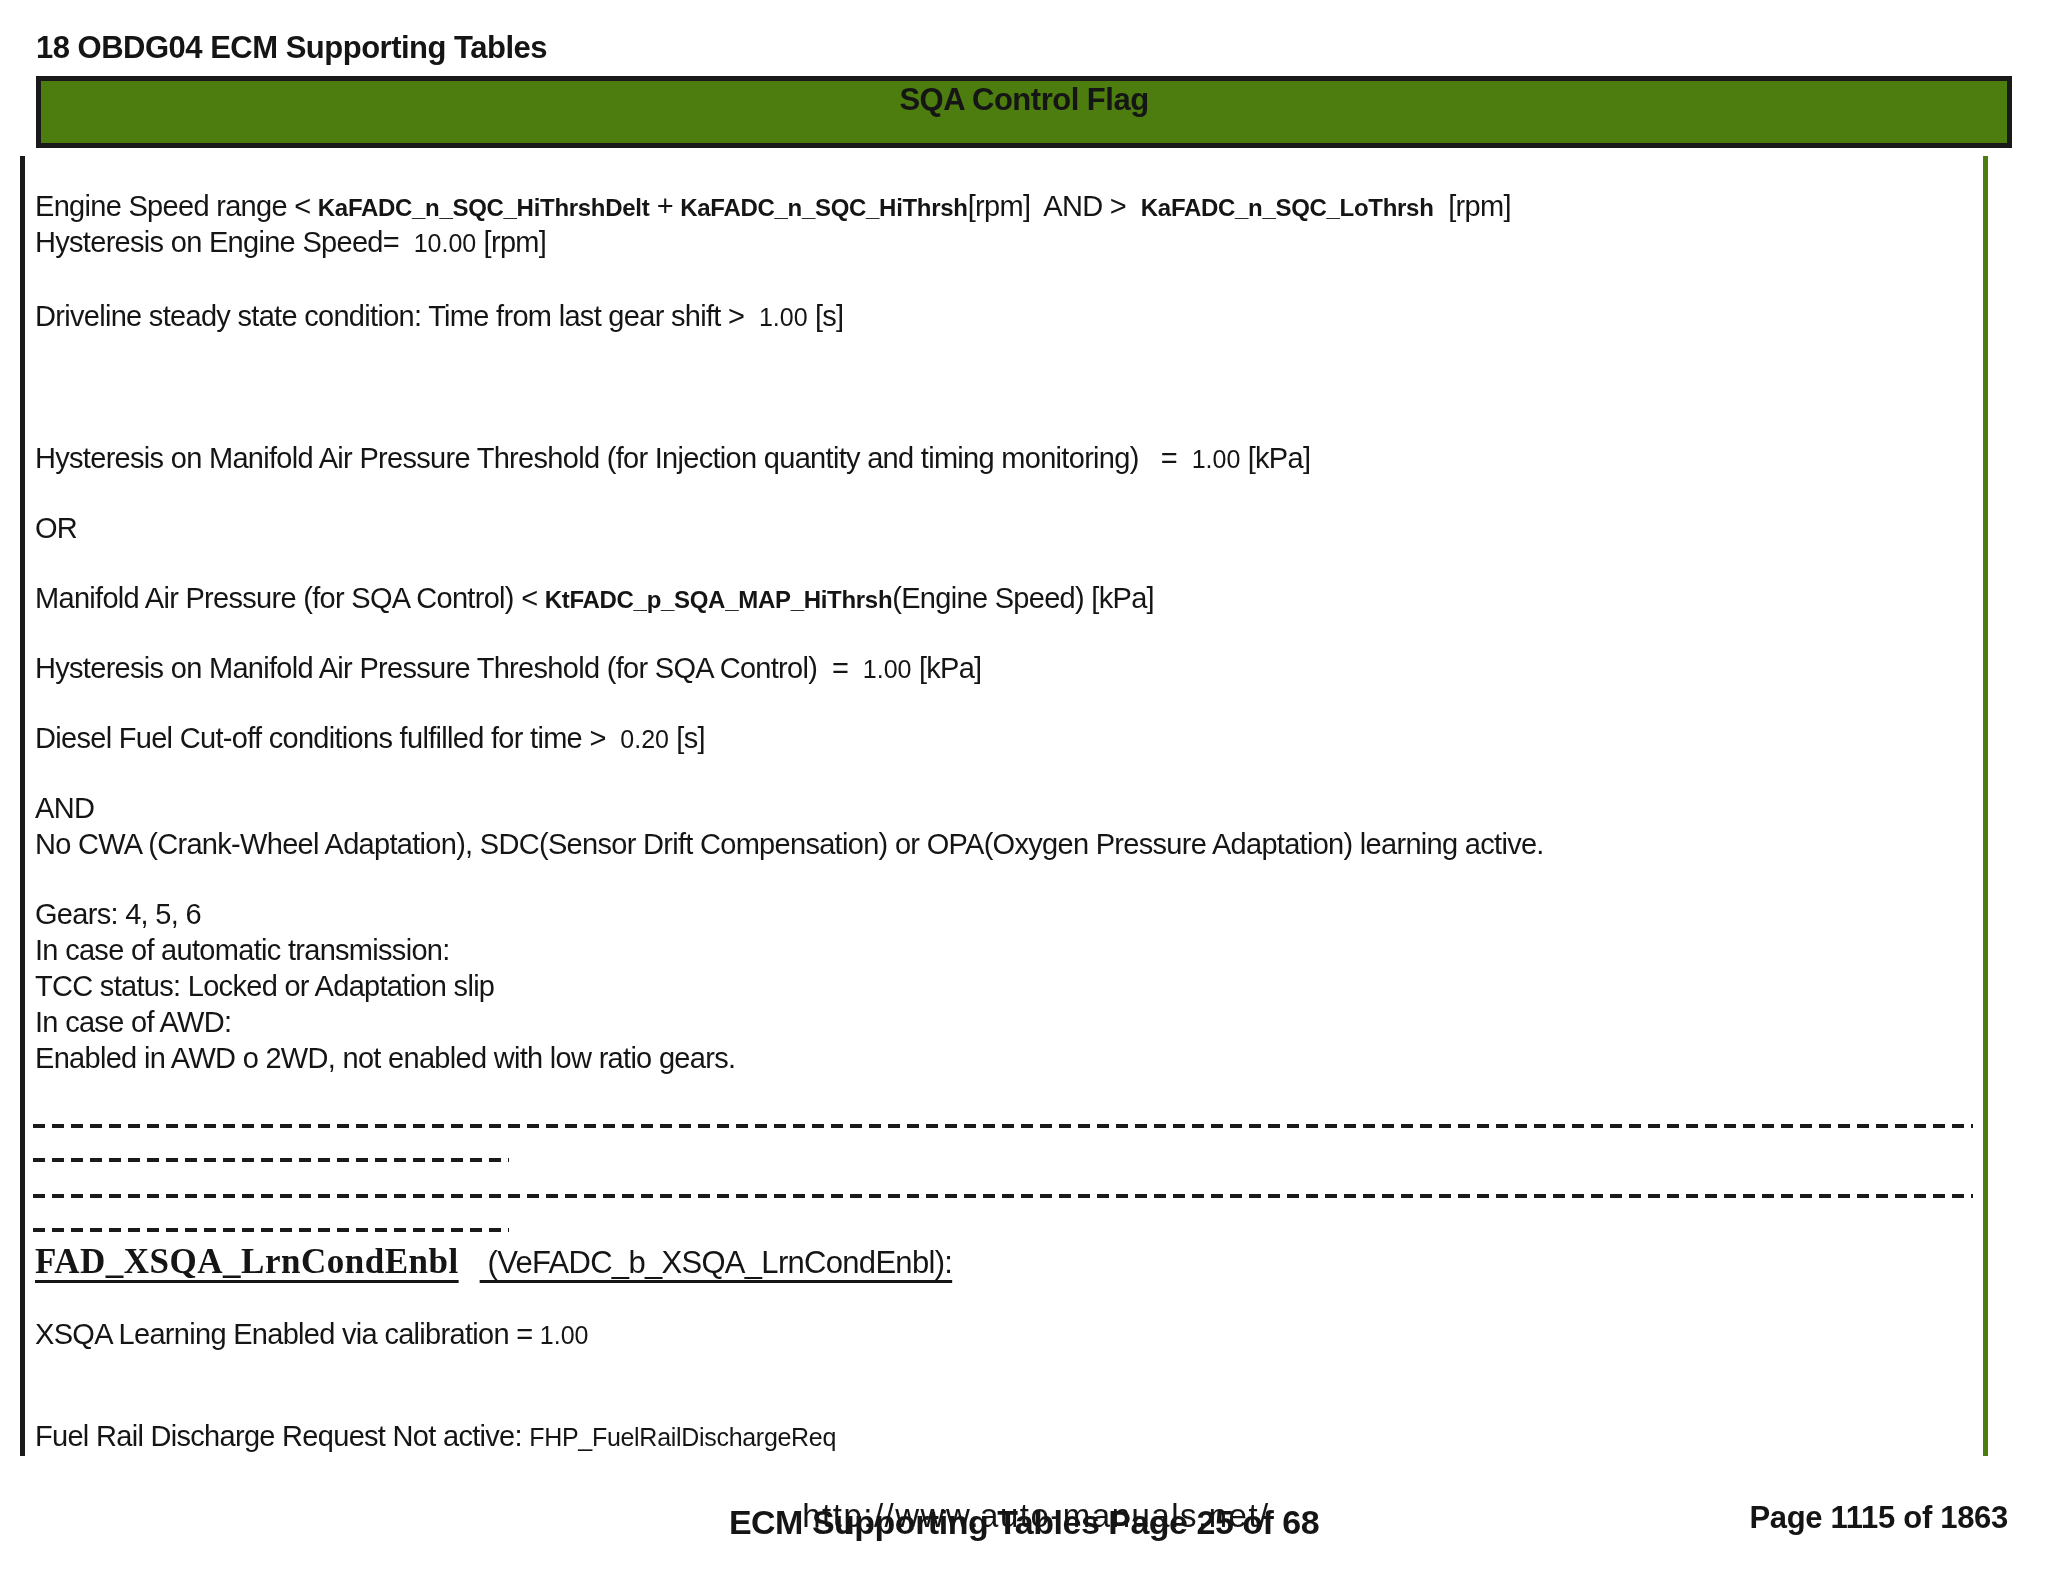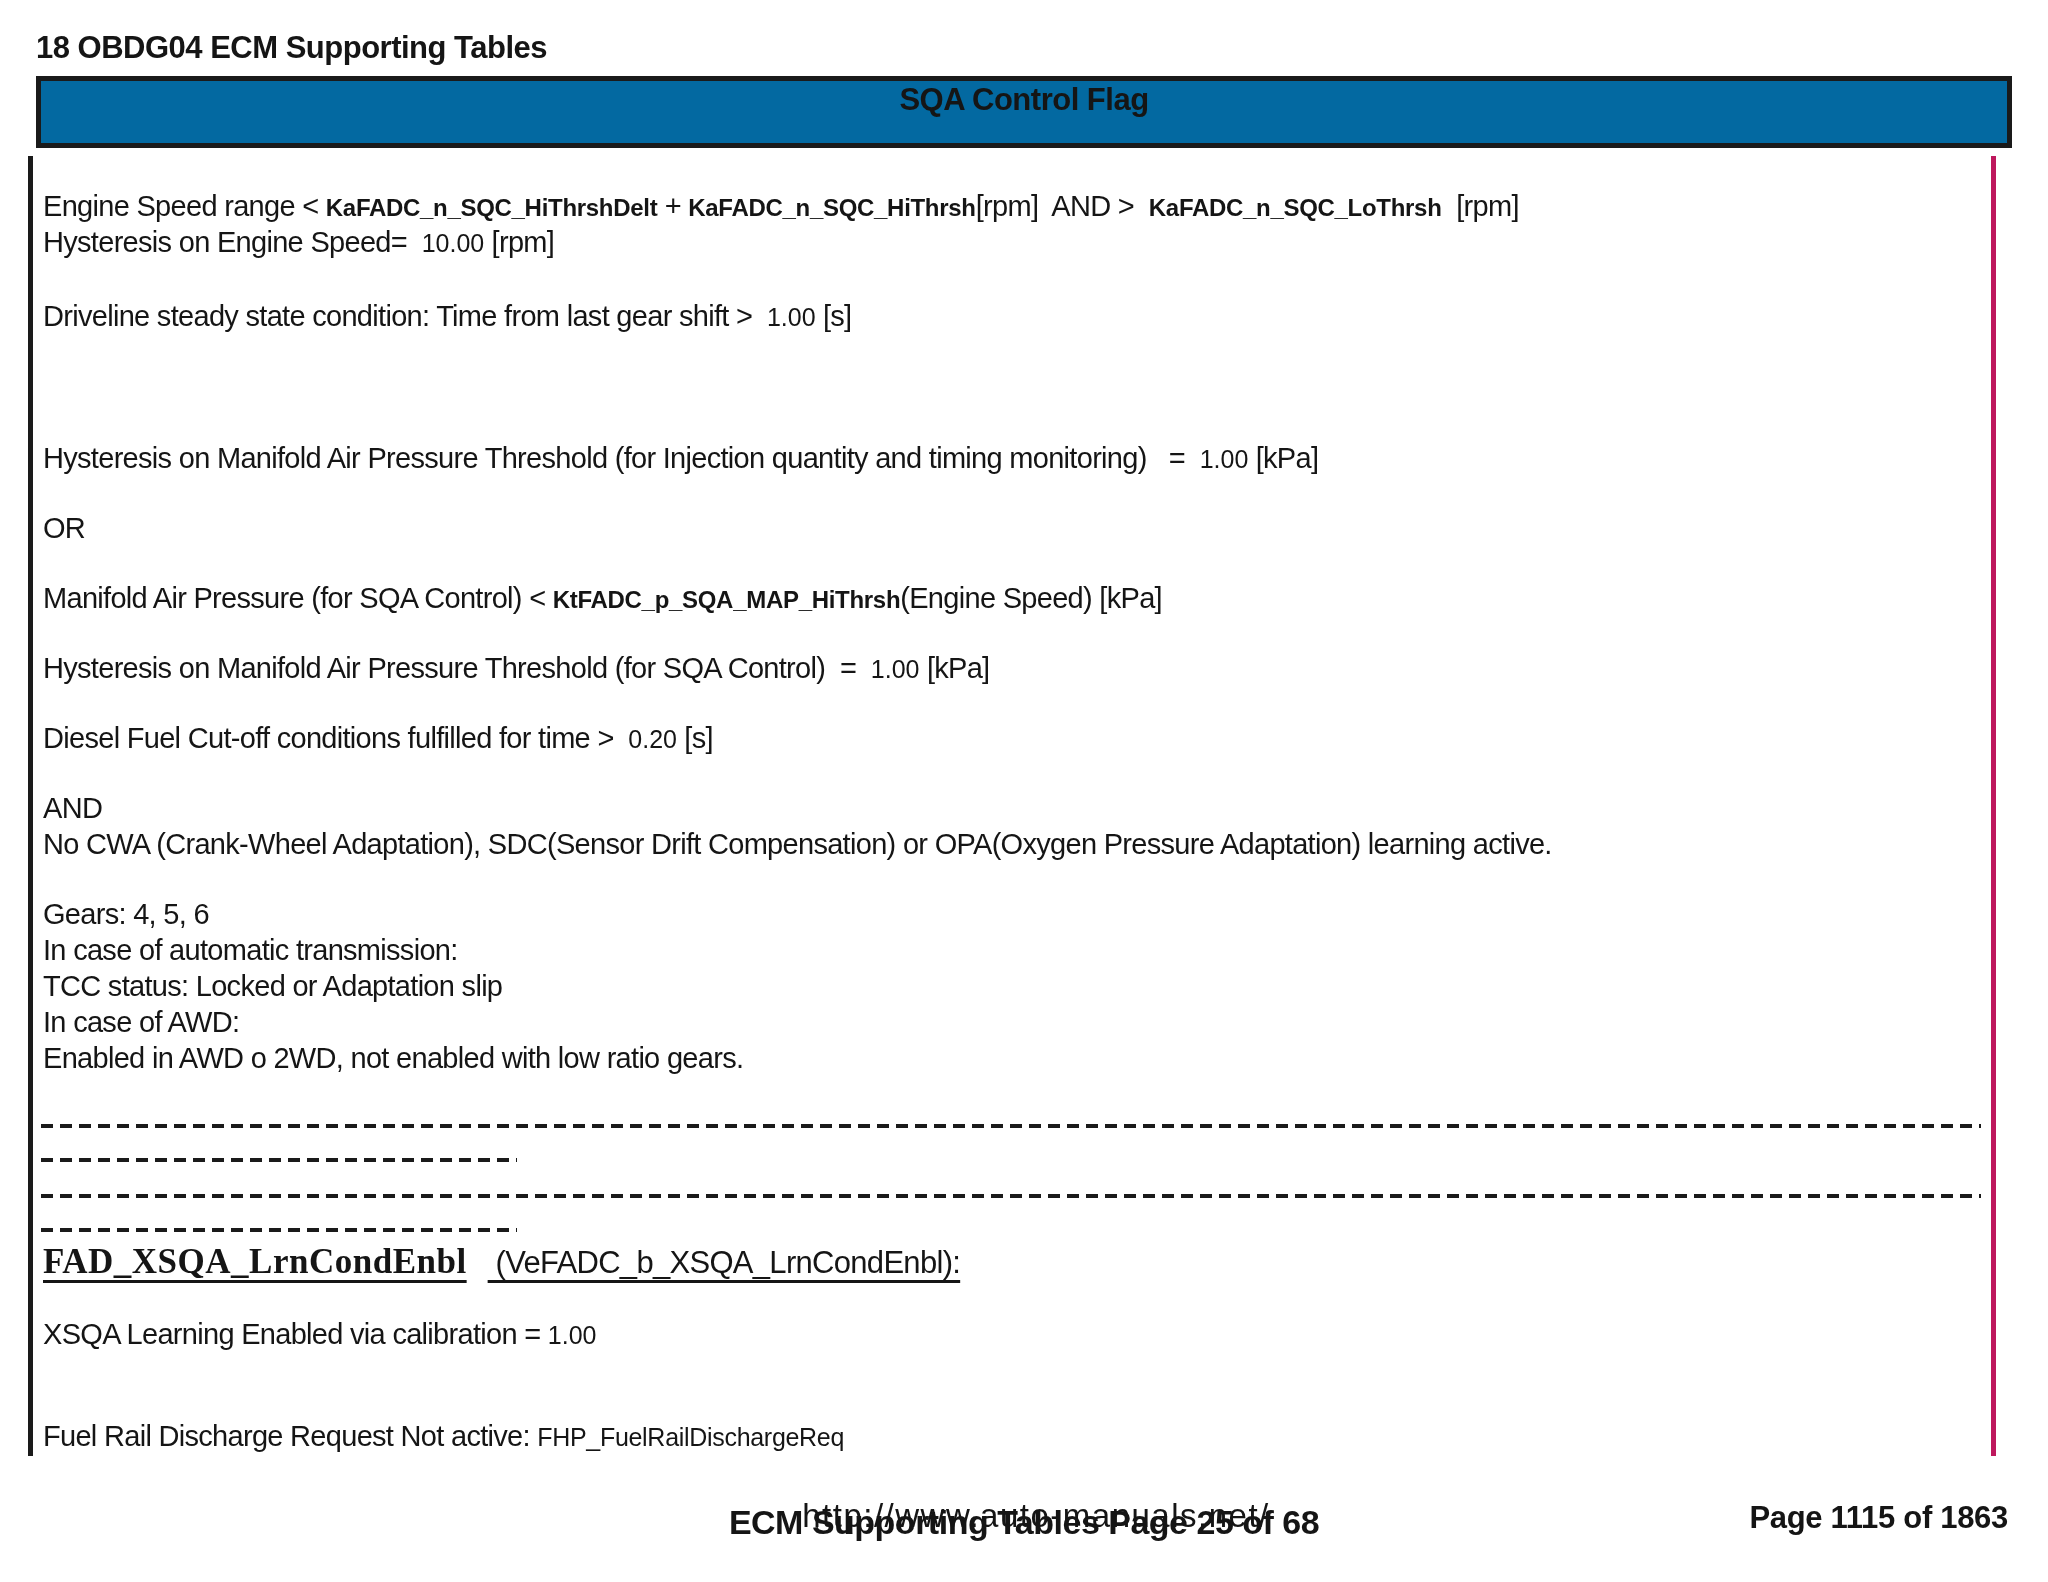--- a/index.html
+++ b/index.html
@@ -7,28 +7,28 @@
     width:2048px; height:1582px; position:relative; overflow:hidden;
     font-family:"Liberation Sans", sans-serif; color:#151515;
     -webkit-font-smoothing:antialiased;
   }
   .header-title {
     position:absolute; top:30px; left:36px; width:1976px;
     text-align:left; font-weight:bold; font-size:31px; letter-spacing:-0.5px;
   }
   .title-box {
     position:absolute; left:36px; top:76px; width:1966px; height:62px;
-    border:5px solid #1a1a1a; background:#0369a1;
+    border:5px solid #1a1a1a; background:#4d7c0f;
   }
   .title-box .t {
     text-align:center; font-weight:bold; font-size:31px; margin-top:1px; letter-spacing:-0.5px;
   }
   .content-box {
-    position:absolute; left:28px; top:156px; width:1958px; height:1300px;
-    border-left:5px solid #1a1a1a; border-right:5px solid #be185d;
+    position:absolute; left:20px; top:156px; width:1958px; height:1300px;
+    border-left:5px solid #1a1a1a; border-right:5px solid #4d7c0f;
   }
   .line {
     position:absolute; left:10px; white-space:pre;
     font-size:29px; letter-spacing:-0.7px; line-height:36px;
   }
   .param { font-weight:bold; font-size:24px; letter-spacing:-0.3px; }
   .val   { font-size:25px; letter-spacing:0; }
   .small { font-size:25px; letter-spacing:-0.3px; }
   .dash-long, .dash-short {
     position:absolute; height:4px;

